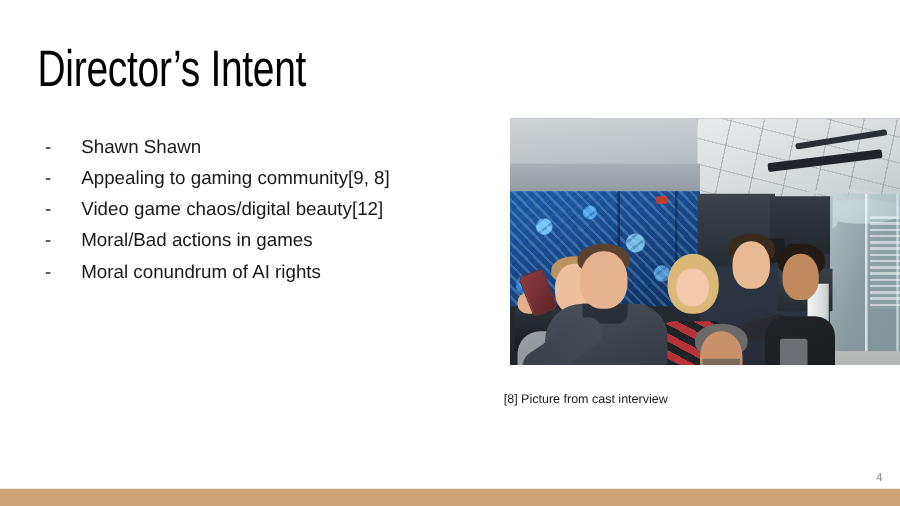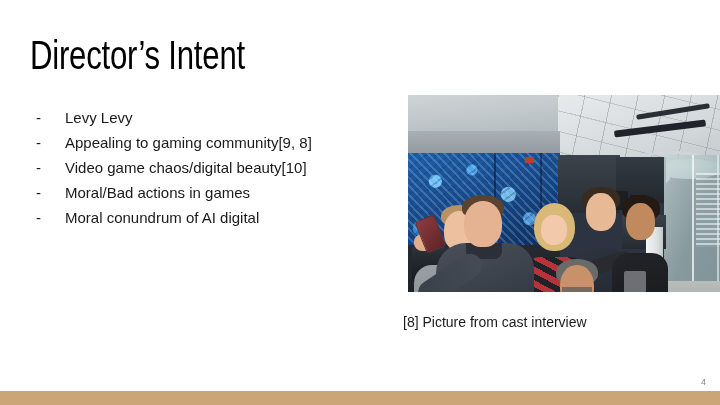--- a/index.html
+++ b/index.html
@@ -225,21 +225,21 @@
   .p5-arm { left:182px; top:160px; width:42px; height:15px; background:#2a2b30;
     transform:rotate(-16deg); border-radius:8px; }
   .p5-graphic { left:216px; top:176px; width:22px; height:22px; background:#6d6f74; border-radius:2px; }
   .p6-head { left:152px; top:170px; width:34px; height:42px; background:#c9916a; }
   .p6-hair { left:148px; top:164px; width:42px; height:26px; background:#6a6a68; }
   .p6-beard { left:154px; top:192px; width:30px; height:20px; background:#7a6a5e; border-radius:0 0 50% 50%; }
 
   
   .caption {
     position:absolute; left:403px; top:314px;
-    font-size:14px; color:#1a1a1a;
+    font-size:10px; color:#1a1a1a;
     white-space:nowrap;
   }
 
   
   .footer-bar {
     position:absolute; left:0; bottom:0; width:720px; height:14px;
   }
   .page-number {
     position:absolute; right:14px; bottom:18px;
     font-size:9px; color:#8a8a8a;
@@ -248,37 +248,37 @@
 </head>
 <body style="background: rgb(255, 255, 255);">
 
 <div class="slide">
 
   <h1 class="slide-title">Director’s Intent</h1>
 
   <ul class="bullet-list">
     <li class="bullet-item">
       <span class="bullet-dash">-</span>
-      <span class="bullet-text">Levy Levy</span>
+      <span class="bullet-text">Shawn Shawn</span>
     </li>
     <li class="bullet-item">
       <span class="bullet-dash">-</span>
       <span class="bullet-text">Appealing to gaming community[9, 8]</span>
     </li>
     <li class="bullet-item">
       <span class="bullet-dash">-</span>
-      <span class="bullet-text">Video game chaos/digital beauty[10]</span>
+      <span class="bullet-text">Video game chaos/digital beauty[12]</span>
     </li>
     <li class="bullet-item">
       <span class="bullet-dash">-</span>
       <span class="bullet-text">Moral/Bad actions in games</span>
     </li>
     <li class="bullet-item">
       <span class="bullet-dash">-</span>
-      <span class="bullet-text">Moral conundrum of AI digital</span>
+      <span class="bullet-text">Moral conundrum of AI rights</span>
     </li>
   </ul>
 
   <div class="photo-frame" aria-label="Group selfie of the Free Guy film cast standing in a modern office with a large blue LED video wall, ceiling tiles, glass partitions and director’s chairs">
     <div class="ph ceiling"></div>
     <div class="ph ceiling-right"></div>
     <div class="ph ceiling-grid"></div>
     <div class="ph ceiling-beam"></div>
     <div class="ph ceiling-beam2"></div>
     <div class="ph soffit"></div>

